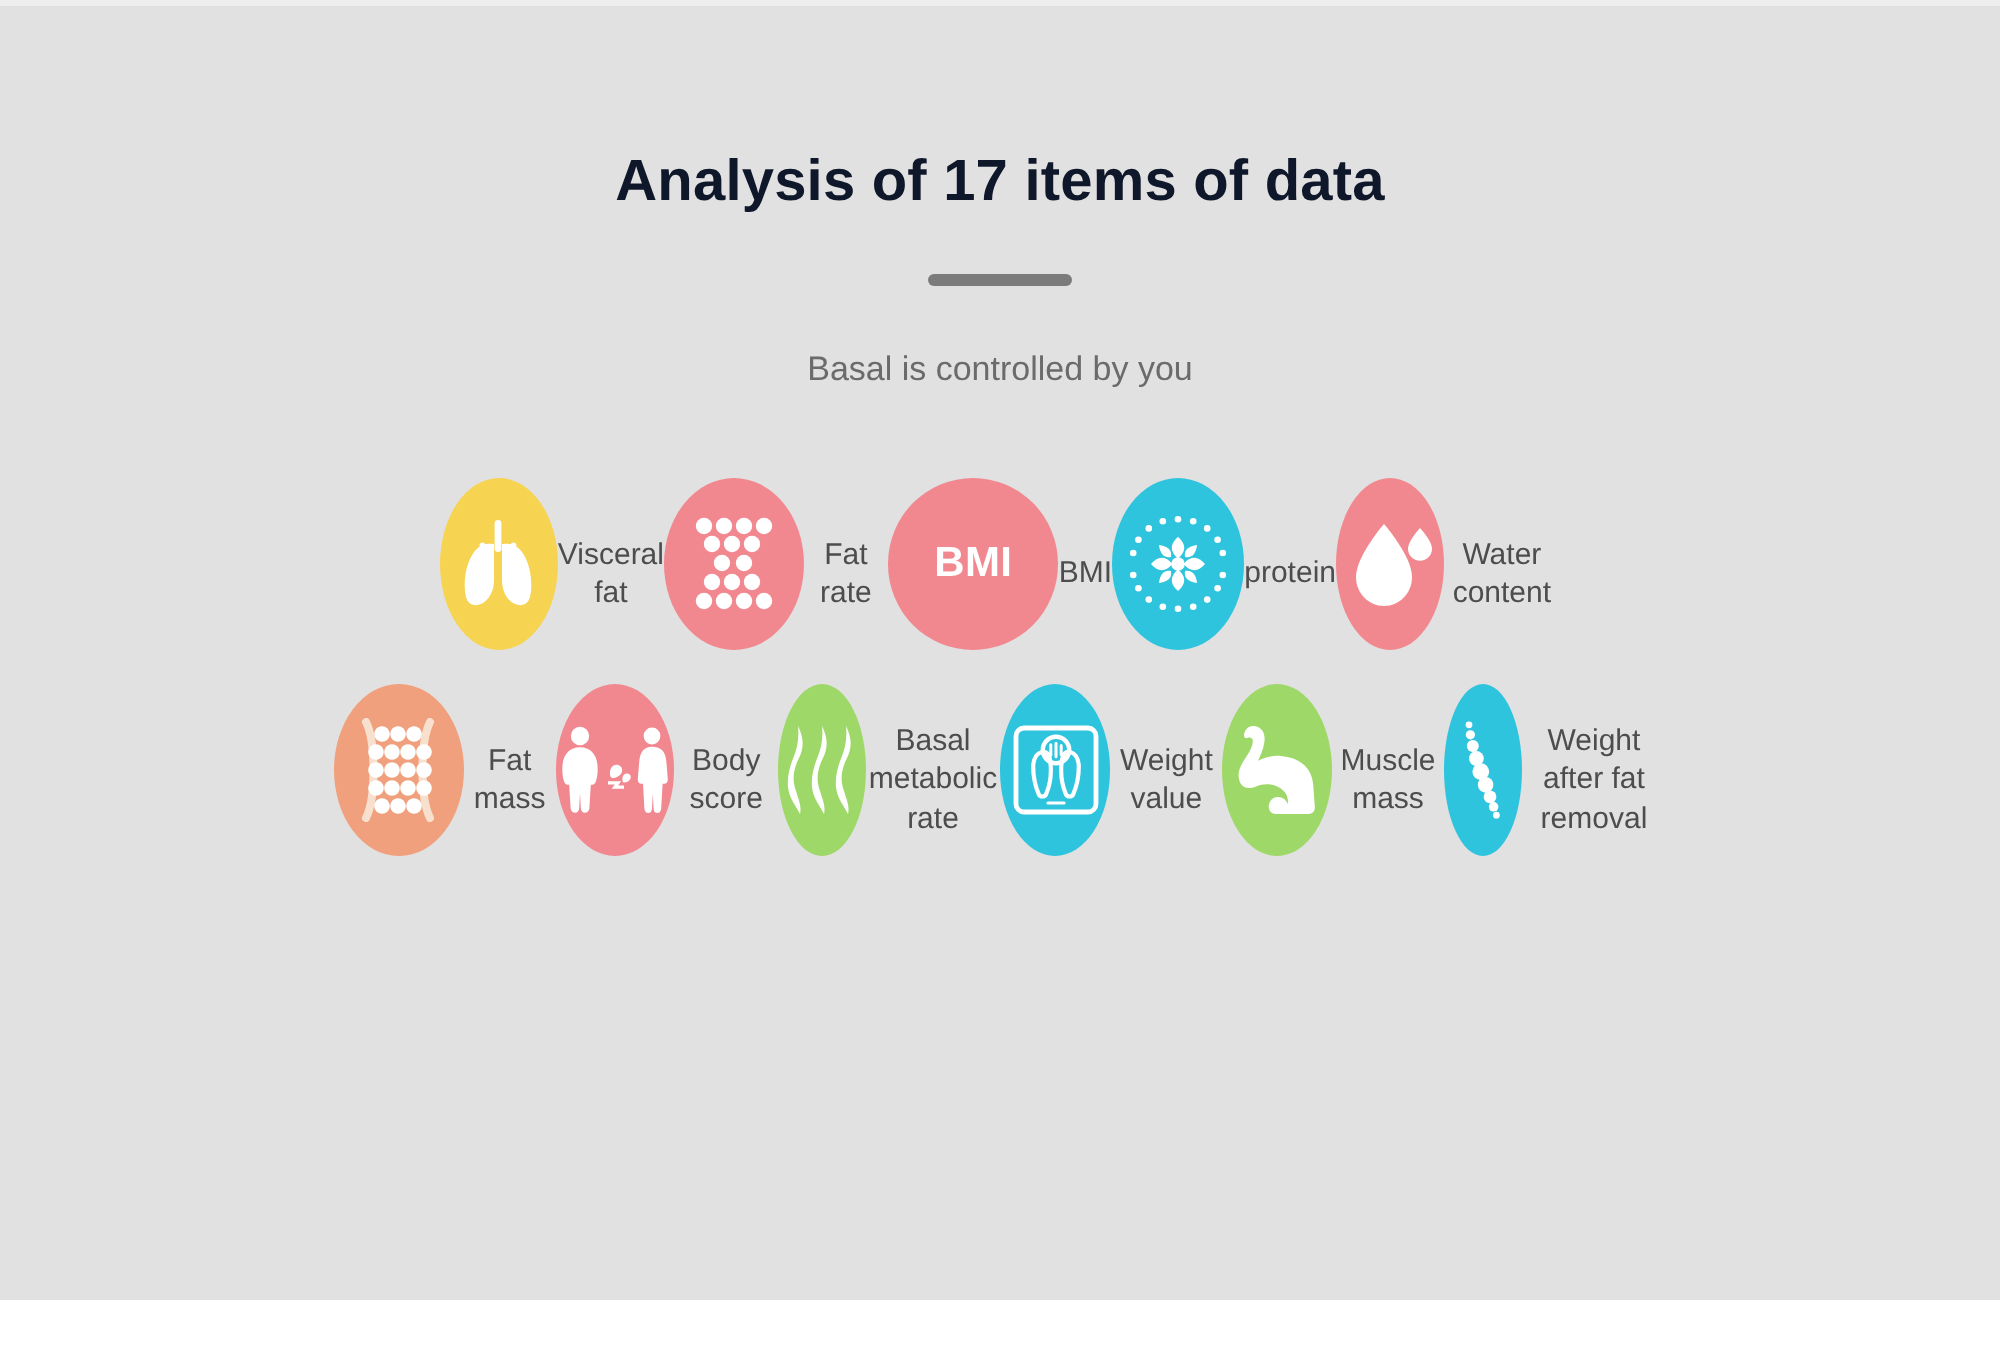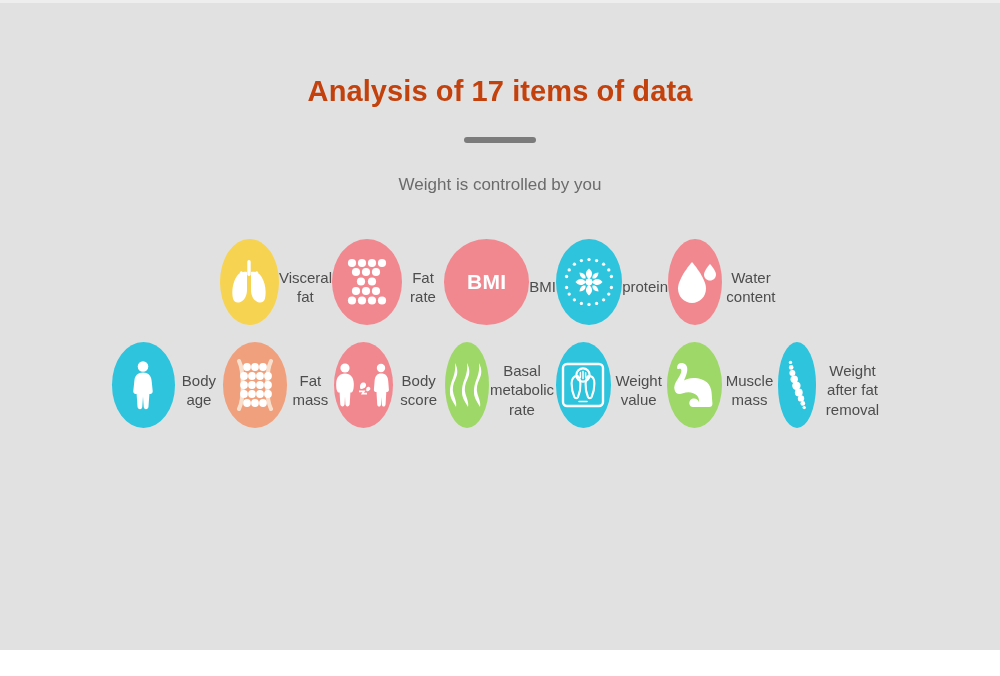--- a/index.html
+++ b/index.html
@@ -29,21 +29,21 @@
   }
 
   .header {
     padding-top: 74px;
     text-align: center;
   }
 
   .title {
     font-size: 29px;
     font-weight: bold;
-    color: #c2410c;
+    color: #0f172a;
     letter-spacing: 0.1px;
     line-height: 1.2;
   }
 
   .divider-wrap {
     display: flex;
     justify-content: center;
     margin-top: 28px;
   }
 
@@ -115,21 +115,21 @@
 <body>
 
 <div class="panel">
   <div class="panel-edge-top"></div>
 
   <div class="header">
     <div class="title">Analysis of 17 items of data</div>
     <div class="divider-wrap">
       <div class="divider"></div>
     </div>
-    <div class="subtitle">Weight is controlled by you</div>
+    <div class="subtitle">Basal is controlled by you</div>
   </div>
 
   <div class="rows">
 
     <div class="row row-1">
 
 
 
       <div class="cell">
         <div class="bubble" style="background:#f6d351">
@@ -232,31 +232,20 @@
             </svg>
           </span>
         </div>
         <div class="cell-label">Water content</div>
       </div>
 
     </div>
 
     <div class="row row-2">
 
-      <div class="cell">
-        <div class="bubble" style="background:#2ec4dd">
-          <span>
-            <svg class="glyph" width="32" height="50" viewBox="0 0 32 50" fill="#ffffff">
-              <circle cx="16" cy="6.5" r="5.3"></circle>
-              <path d="M16 12.6 C11 12.6 8 15.4 7.4 20.5 L6.3 31 C6.1 32.8 7.2 33.9 8.6 33.9 L9.6 33.9 L10.5 46.6 C10.6 48.4 11.8 49.3 13 49.3 C14.3 49.3 15.2 48.3 15.3 46.6 L16 36.5 L16.7 46.6 C16.8 48.3 17.7 49.3 19 49.3 C20.2 49.3 21.4 48.4 21.5 46.6 L22.4 33.9 L23.4 33.9 C24.8 33.9 25.9 32.8 25.7 31 L24.6 20.5 C24 15.4 21 12.6 16 12.6 Z"></path>
-            </svg>
-          </span>
-        </div>
-        <div class="cell-label">Body age</div>
-      </div>
 
 
       <div class="cell">
         <div class="bubble" style="background:#f0a07c">
           <span>
             <svg class="glyph" width="50" height="52" viewBox="0 0 50 52" fill="none">
               <path d="M9 2 C14 12 14 40 9 50" stroke="#f8e0cf" stroke-width="4" stroke-linecap="round" fill="none"></path>
               <path d="M41 2 C36 12 36 40 41 50" stroke="#f8e0cf" stroke-width="4" stroke-linecap="round" fill="none"></path>
               <g fill="#ffffff">
                 <circle cx="17" cy="8" r="3.9"></circle>

